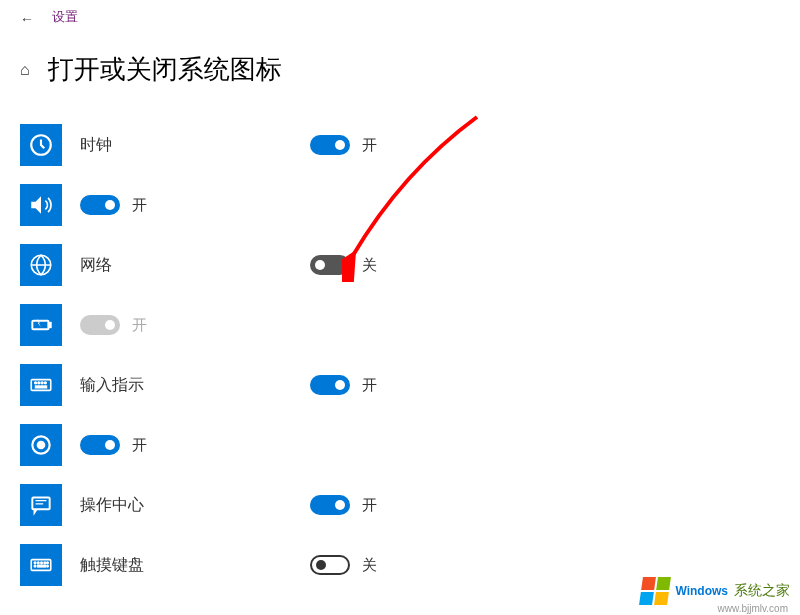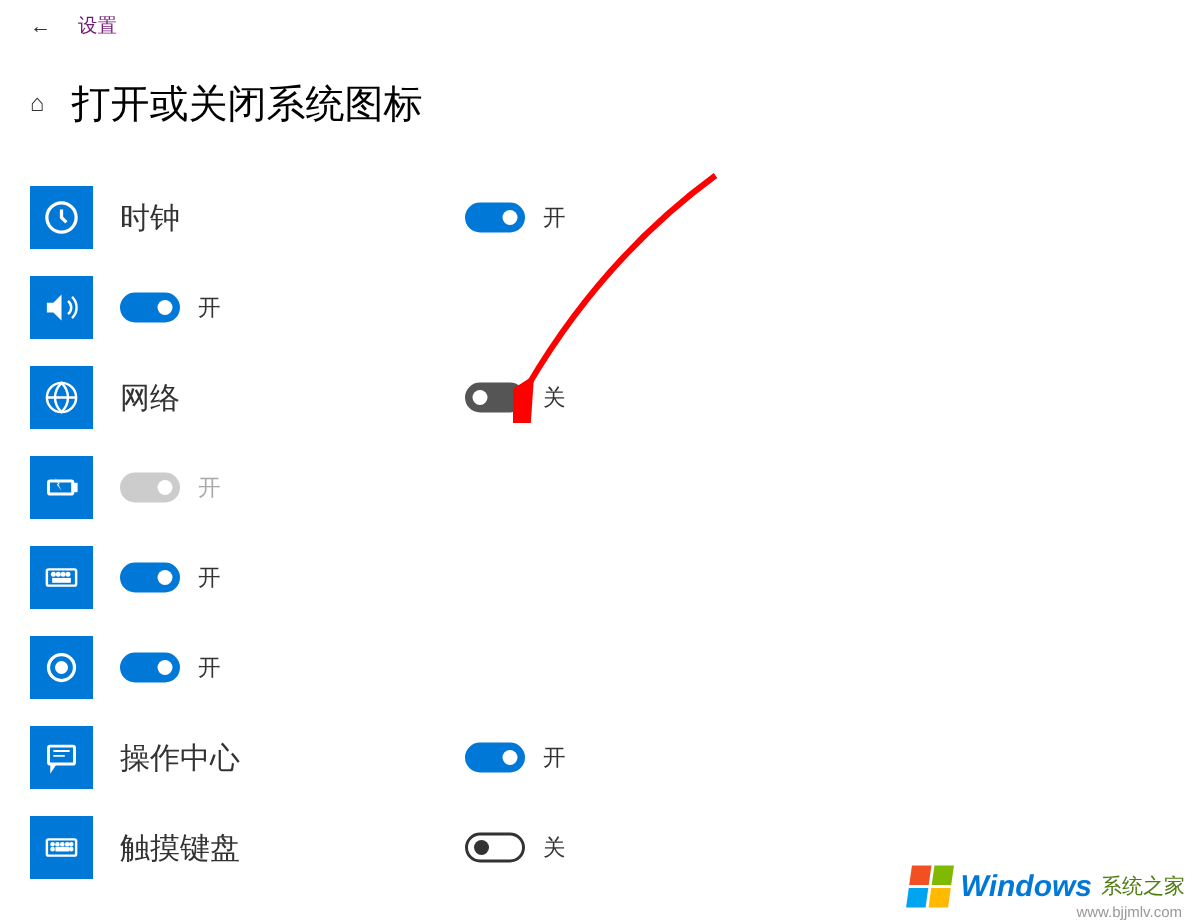--- a/index.html
+++ b/index.html
@@ -54,21 +54,21 @@
       width: 42px;
       height: 42px;
       background: #0078d7;
       display: flex;
       align-items: center;
       justify-content: center;
       margin-right: 18px;
     }
     .icon-box svg { width: 26px; height: 26px; }
     .setting-label {
-      font-size: 20px;
+      font-size: 16px;
       color: #333;
       width: 230px;
     }
     .toggle {
       width: 40px;
       height: 20px;
       border-radius: 10px;
       position: relative;
       display: inline-block;
       margin-right: 12px;
@@ -124,21 +124,21 @@
       gap: 2px;
       width: 28px;
       height: 28px;
       transform: skewX(-8deg);
     }
     .win-logo div { width: 100%; height: 100%; }
     .wl1 { background: #f25022; }
     .wl2 { background: #7fba00; }
     .wl3 { background: #00a4ef; }
     .wl4 { background: #ffb900; }
-    .watermark-text1 { color: #0078d7; font-size: 20px; font-weight: bold; font-style: italic; }
+    .watermark-text1 { color: #0078d7; font-size: 12px; font-weight: bold; }
     .watermark-text2 { color: #4d7c0f; font-size: 14px; }
     .watermark-url { position: absolute; bottom: 1px; right: 12px; font-size: 10px; color: #999; margin-left: 28px; }
   </style>
 </head>
 <body>
 
 <div class="header">
   <span class="back-arrow">←</span>
   <span class="header-title">设置</span>
 </div>
@@ -209,20 +209,21 @@
     <div class="icon-box">
       <svg viewBox="0 0 24 24" fill="none" stroke="#fff" stroke-width="1.5">
           <rect x="3" y="7" width="18" height="10" rx="1"></rect>
           <circle cx="7" cy="10" r="0.8" fill="#fff"></circle>
           <circle cx="10" cy="10" r="0.8" fill="#fff"></circle>
           <circle cx="13" cy="10" r="0.8" fill="#fff"></circle>
           <circle cx="16" cy="10" r="0.8" fill="#fff"></circle>
           <rect x="7" y="13" width="10" height="1.5" fill="#fff"></rect>
         </svg>
     </div>
+    <span class="setting-label">输入指示</span>
     <span class="toggle on">
         <span class="toggle-knob"></span>
       </span>
     <span class="toggle-label">开</span>
   </div>
 
   <div class="setting-row">
     <div class="icon-box">
       <svg viewBox="0 0 24 24" fill="none" stroke="#fff" stroke-width="2">
           <circle cx="12" cy="12" r="8"></circle>

